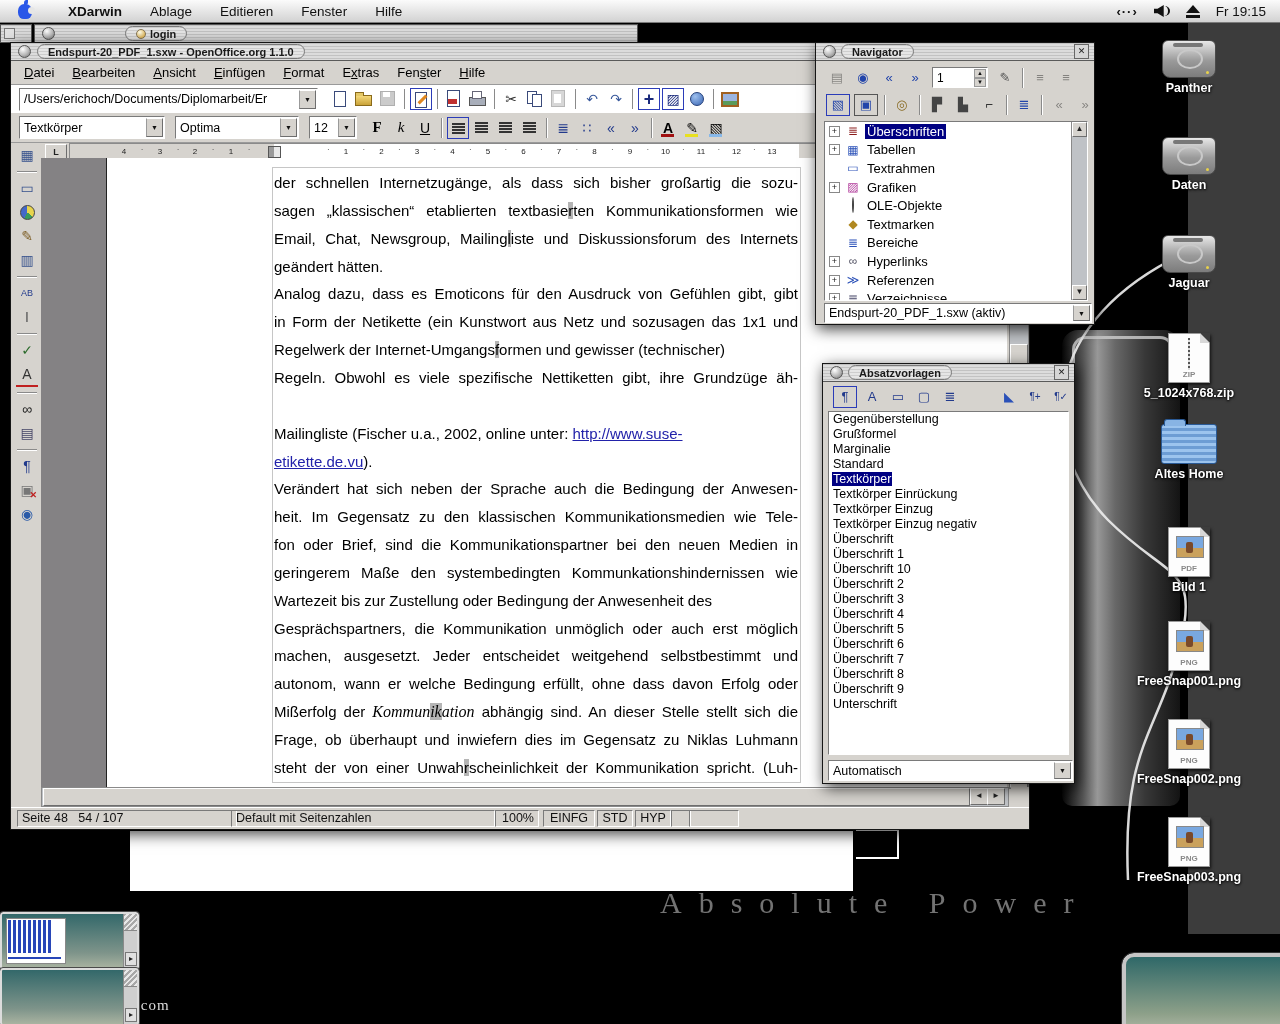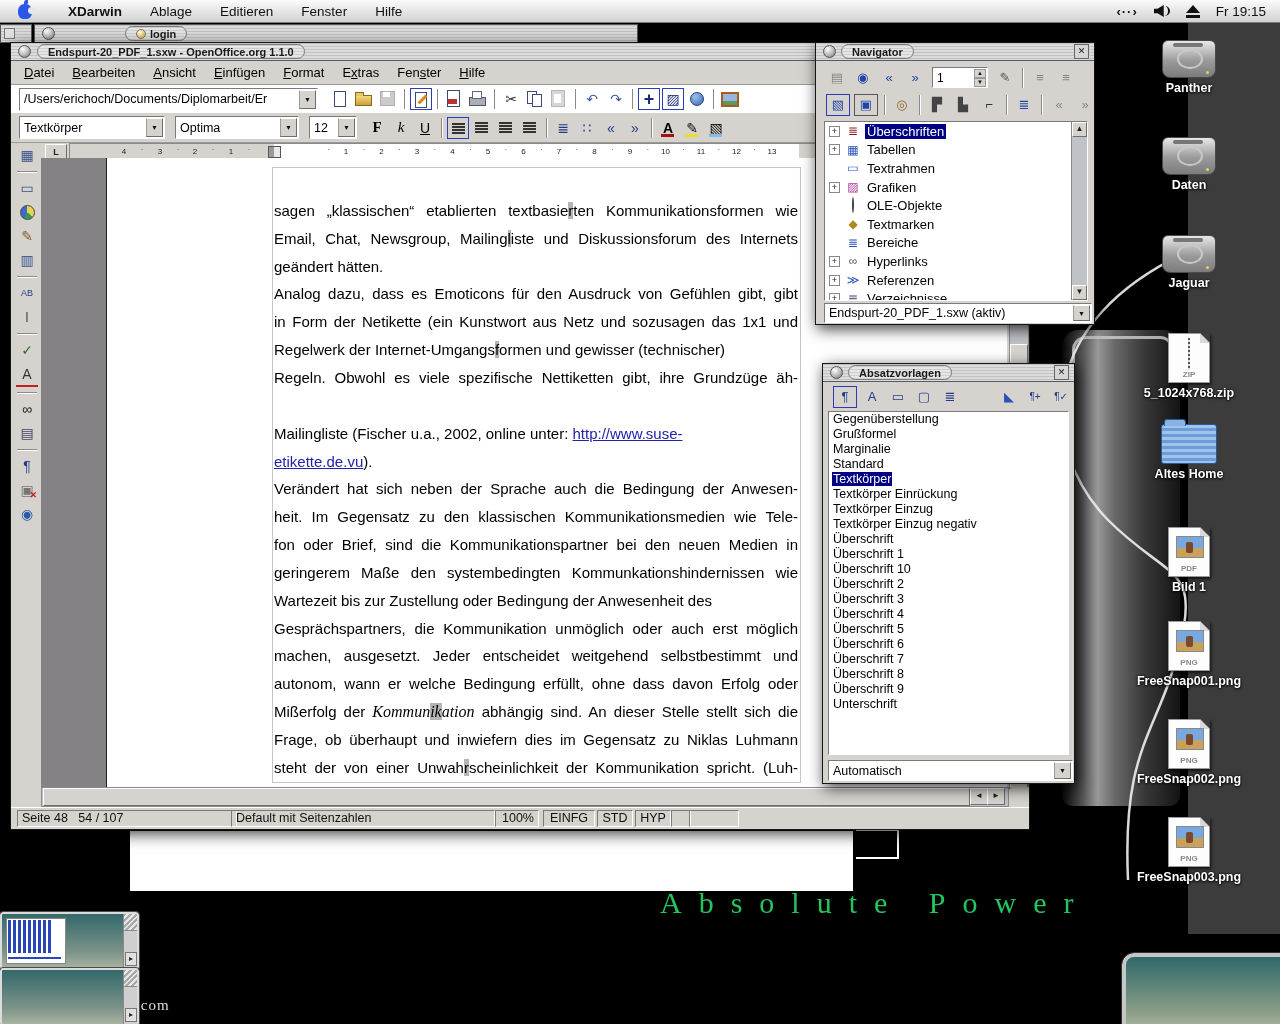--- a/index.html
+++ b/index.html
@@ -7,21 +7,21 @@
           font-family:"Liberation Sans",sans-serif;cursor:default;}
   
   #strip{position:absolute;left:1188px;top:22px;width:92px;height:912px;background:#3c3c3c;z-index:1;}
   #tower{position:absolute;left:1062px;top:330px;width:118px;height:476px;z-index:1;
          border-radius:16px 16px 10px 10px;
          background:linear-gradient(90deg,#050505,#565656 18%,#989898 30%,#686868 45%,#383838 70%,#141414);}
   #tower .handle{position:absolute;left:10px;top:6px;width:96px;height:26px;border:3px solid #cfcfcf;
          border-bottom:none;border-radius:14px 14px 0 0;opacity:.8;}
   #cables{position:absolute;left:0;top:0;z-index:2;}
   #white-band{position:absolute;left:130px;top:831px;width:723px;height:60px;background:#fff;z-index:2;}
-  #tagline{position:absolute;left:660px;top:886px;z-index:3;color:#22c55e;
+  #tagline{position:absolute;left:660px;top:886px;z-index:3;color:#737373;
            font-family:"Liberation Serif",serif;font-size:30px;letter-spacing:17px;white-space:nowrap;}
   #com-label{position:absolute;left:136px;top:997px;z-index:6;color:#ddd;
            font-family:"Liberation Serif",serif;font-size:15px;letter-spacing:1px;}
   
   .dicon{position:absolute;left:1134px;width:110px;text-align:center;z-index:4;}
   .dicon .lbl{margin-top:3px;color:#fff;font-weight:bold;font-size:12.5px;text-shadow:0 1px 3px #000,0 0 2px #000;}
   .hd{margin:0 auto;width:52px;height:36px;border-radius:6px 6px 8px 8px;position:relative;
       background:linear-gradient(180deg,#e8e8e8,#9a9a9a 55%,#7c7c7c);border:1px solid #4a4a4a;}
   .hd::before{content:"";position:absolute;left:14px;top:8px;width:22px;height:16px;border:2px solid #c9c9c9;border-radius:50%;}
   .hd::after{content:"";position:absolute;right:6px;bottom:3px;width:3px;height:3px;background:#e8d24a;border-radius:50%;}
@@ -450,20 +450,21 @@
     <div id="tabsel" class="raised">L</div>
     <div id="ruler">
       <div class="white"></div>
       <div class="marg"></div>
       <span id="ruler-nums"><span class="rnum" style="left: 54px;">4</span><span class="rdot" style="left: 72px;">·</span><span class="rnum" style="left: 90px;">3</span><span class="rdot" style="left: 108px;">·</span><span class="rnum" style="left: 125px;">2</span><span class="rdot" style="left: 143px;">·</span><span class="rnum" style="left: 161px;">1</span><span class="rdot" style="left: 179px;">·</span><span class="rnum" style="left: 276px;">1</span><span class="rdot" style="left: 258.3px;">·</span><span class="rnum" style="left: 311.5px;">2</span><span class="rdot" style="left: 293.8px;">·</span><span class="rnum" style="left: 347px;">3</span><span class="rdot" style="left: 329.3px;">·</span><span class="rnum" style="left: 382.5px;">4</span><span class="rdot" style="left: 364.8px;">·</span><span class="rnum" style="left: 418px;">5</span><span class="rdot" style="left: 400.3px;">·</span><span class="rnum" style="left: 453.5px;">6</span><span class="rdot" style="left: 435.8px;">·</span><span class="rnum" style="left: 489px;">7</span><span class="rdot" style="left: 471.3px;">·</span><span class="rnum" style="left: 524.5px;">8</span><span class="rdot" style="left: 506.8px;">·</span><span class="rnum" style="left: 560px;">9</span><span class="rdot" style="left: 542.3px;">·</span><span class="rnum" style="left: 595.5px;">10</span><span class="rdot" style="left: 577.8px;">·</span><span class="rnum" style="left: 631px;">11</span><span class="rdot" style="left: 613.3px;">·</span><span class="rnum" style="left: 666.5px;">12</span><span class="rdot" style="left: 648.8px;">·</span><span class="rnum" style="left: 702px;">13</span><span class="rdot" style="left: 684.3px;">·</span></span>
     </div>
     <div id="docarea">
       <div id="page">
         <div id="bound"></div>
         <div id="doc-text">
+            <div class="dl j" style="top: 0px;"><span>der schnellen Internetzugänge, als dass sich bisher großartig die sozu-</span></div>
             <div class="dl j" style="top: 27.85px;"><span>sagen „klassischen“ etablierten textbasie</span><span class="mk">r</span><span>ten Kommunikationsformen wie</span></div>
             <div class="dl j" style="top: 55.7px;"><span>Email, Chat, Newsgroup, Mailing</span><span class="mk">l</span><span>iste und Diskussionsforum des Internets</span></div>
             <div class="dl" style="top: 83.55px;"><span>geändert hätten.</span></div>
             <div class="dl j" style="top: 111.4px;"><span>Analog dazu, dass es Emoticons für den Ausdruck von Gefühlen gibt, gibt</span></div>
             <div class="dl j" style="top: 139.25px;"><span>in Form der Netikette (ein Kunstwort aus Netz und sozusagen das 1x1 und</span></div>
             <div class="dl" style="top: 167.1px;"><span>Regelwerk der Internet-Umgangs</span><span class="mk">f</span><span>ormen und gewisser (technischer)</span></div>
             <div class="dl j" style="top: 194.95px;"><span>Regeln. Obwohl es viele spezifische Nettiketten gibt, ihre Grundzüge äh-</span></div>
             <div class="dl" style="top: 250.65px;"><span>Mailingliste (Fischer u.a., 2002, online unter: </span><span class="lk">http://www.suse-</span></div>
             <div class="dl" style="top: 278.5px;"><span class="lk">etikette.de.vu</span><span>).</span></div>
             <div class="dl j" style="top: 306.35px;"><span>Verändert hat sich neben der Sprache auch die Bedingung der Anwesen-</span></div>

